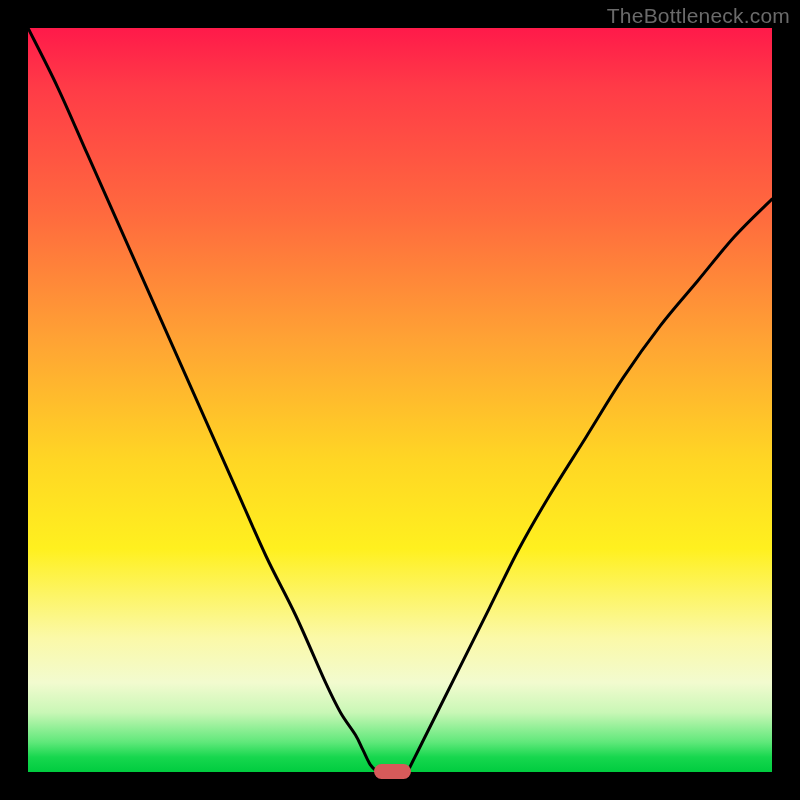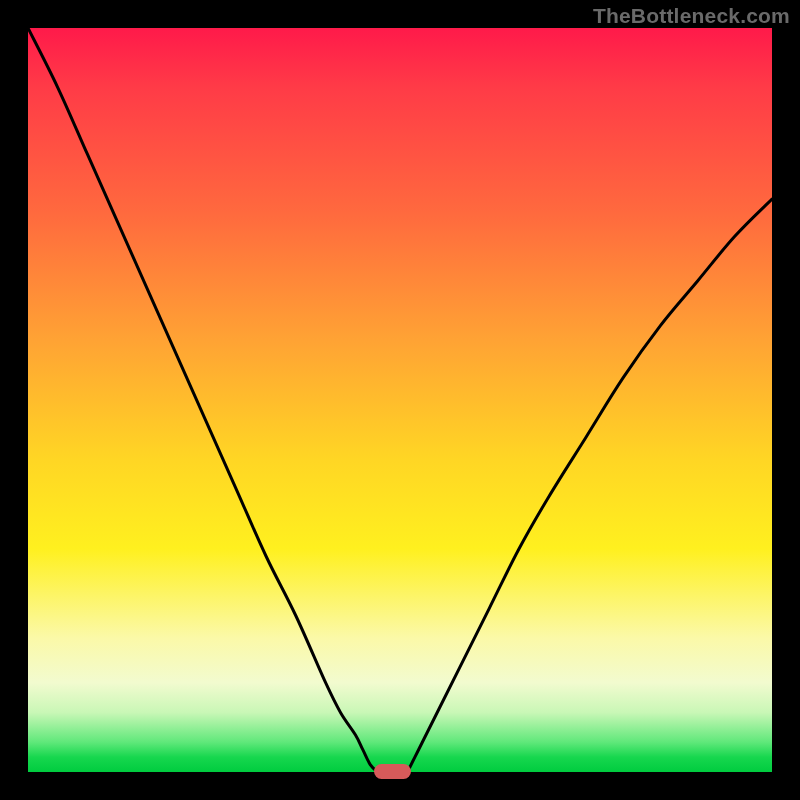--- a/index.html
+++ b/index.html
@@ -39,21 +39,21 @@
       #17d74e 98%,
       #00cc3f 100%
     );
   }
   .watermark {
     position: absolute;
     top: 4px;
     right: 10px;
     color: #6a6a6a;
     font-size: 21px;
-    font-weight: 700;
+    font-weight: 400;
     letter-spacing: 0.2px;
   }
   svg.curves {
     position: absolute;
     left: 0;
     top: 0;
     width: 744px;
     height: 744px;
   }
   .marker {

